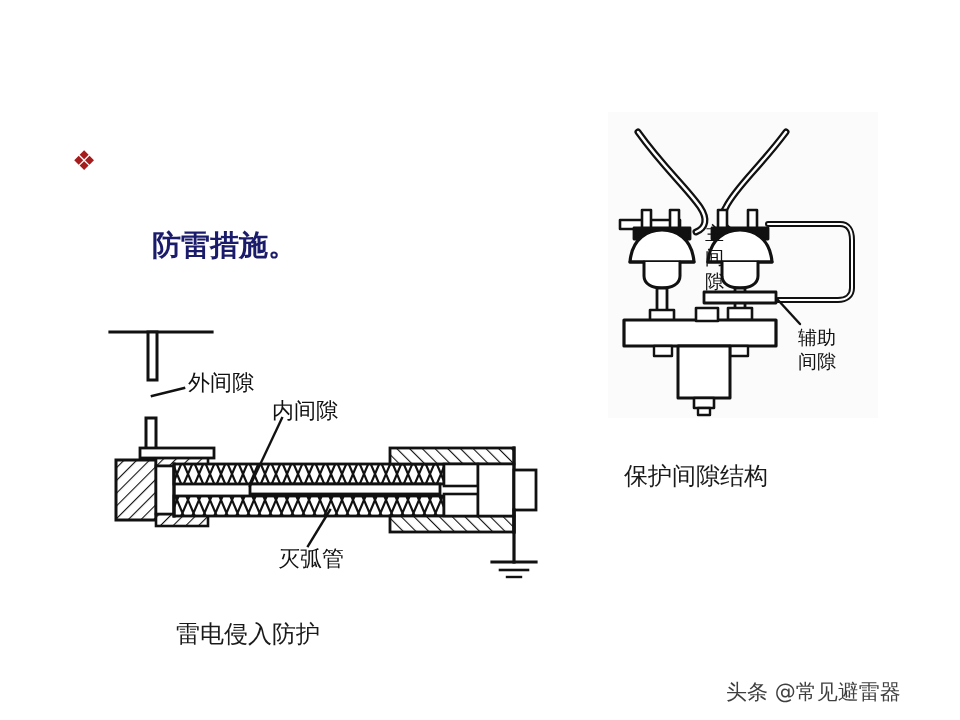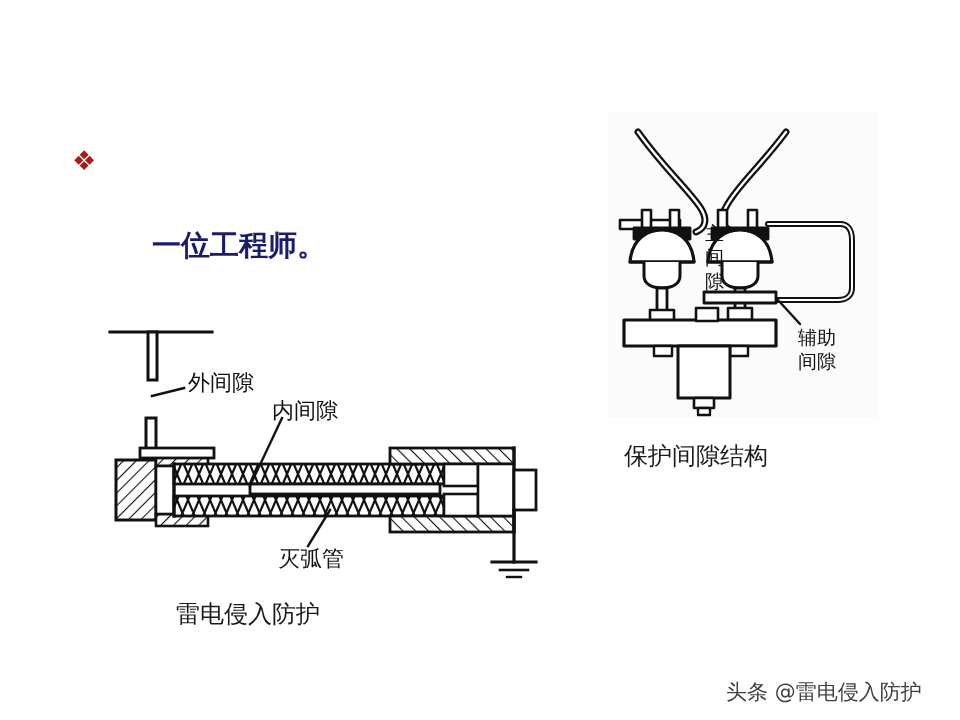--- a/index.html
+++ b/index.html
@@ -67,20 +67,21 @@
     white-space: nowrap;
   }
 
   
   .caption {
     position: absolute;
     font-size: 24px;
     color: #1a1a1a;
     font-family: "DejaVu Sans", "Liberation Sans", sans-serif;
     white-space: nowrap;
+    margin-top: 20px;
   }
   #caption-tube { left: 176px; top: 598px; }
   #caption-gap  { left: 624px; top: 440px; }
 
   
   #watermark {
     position: absolute;
     left: 726px;
     top: 678px;
     font-size: 21px;
@@ -116,21 +117,21 @@
 </head>
 <body>
 
 <div class="slide">
 
 
   <div id="bullet-heading">
     <span class="bullet-glyph">❖</span>
   </div>
 
-  <div id="sub-line">一位工程师。</div>
+  <div id="sub-line">防雷措施。</div>
 
   <div id="figure-tube-arrester">
     <svg width="450" height="270" viewBox="0 0 450 270">
       <defs>
         <pattern id="hatchRight" width="9" height="9" patternUnits="userSpaceOnUse" patternTransform="rotate(45)">
           <rect width="9" height="9" fill="#fff"></rect>
           <line x1="0" y1="0" x2="0" y2="9" stroke="#111" stroke-width="2.2"></line>
         </pattern>
         <pattern id="hatchLeft" width="9" height="9" patternUnits="userSpaceOnUse" patternTransform="rotate(-45)">
           <rect width="9" height="9" fill="#fff"></rect>
@@ -249,15 +250,15 @@
       <text class="dlabel" x="97" y="152" font-size="19">间</text>
       <text class="dlabel" x="97" y="176" font-size="19">隙</text>
 
       <text class="dlabel" x="190" y="232" font-size="19">辅助</text>
       <text class="dlabel" x="190" y="256" font-size="19">间隙</text>
     </svg>
   </div>
 
   <div class="caption" id="caption-gap">保护间隙结构</div>
 
-  <div id="watermark">头条 @雷电侵入防护</div>
+  <div id="watermark">头条 @常见避雷器</div>
 
 </div>
 
 </body></html>

